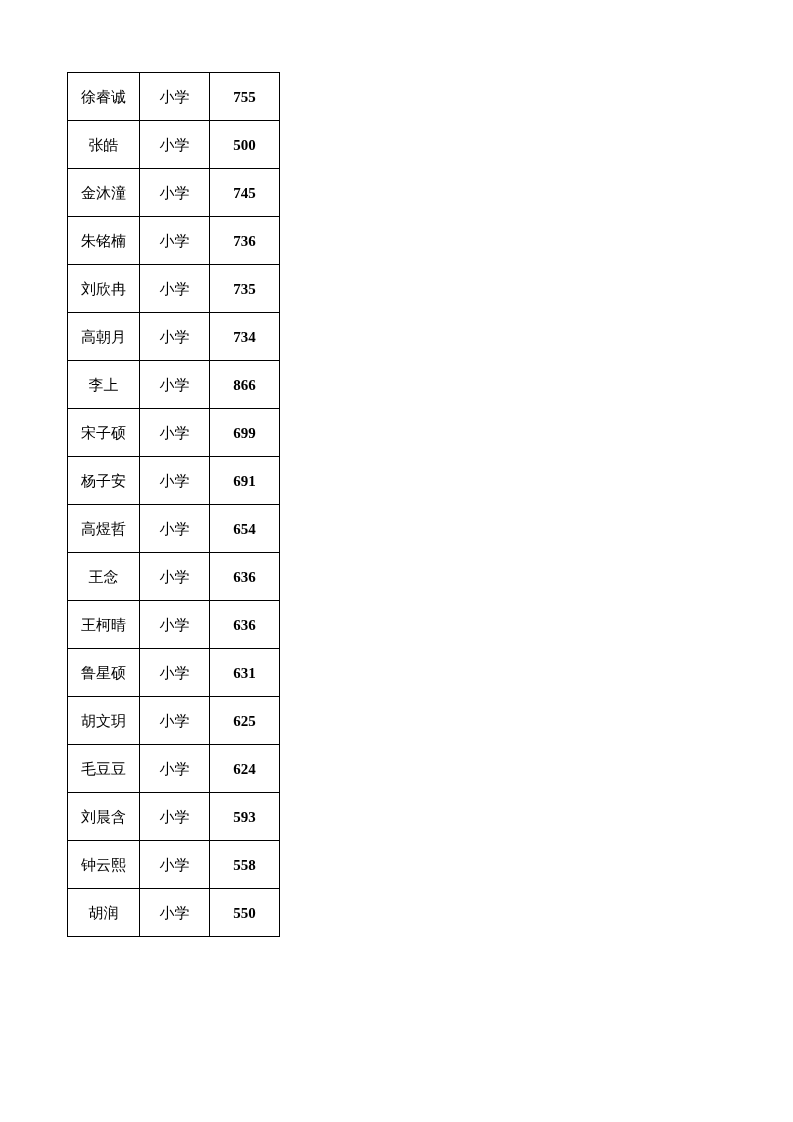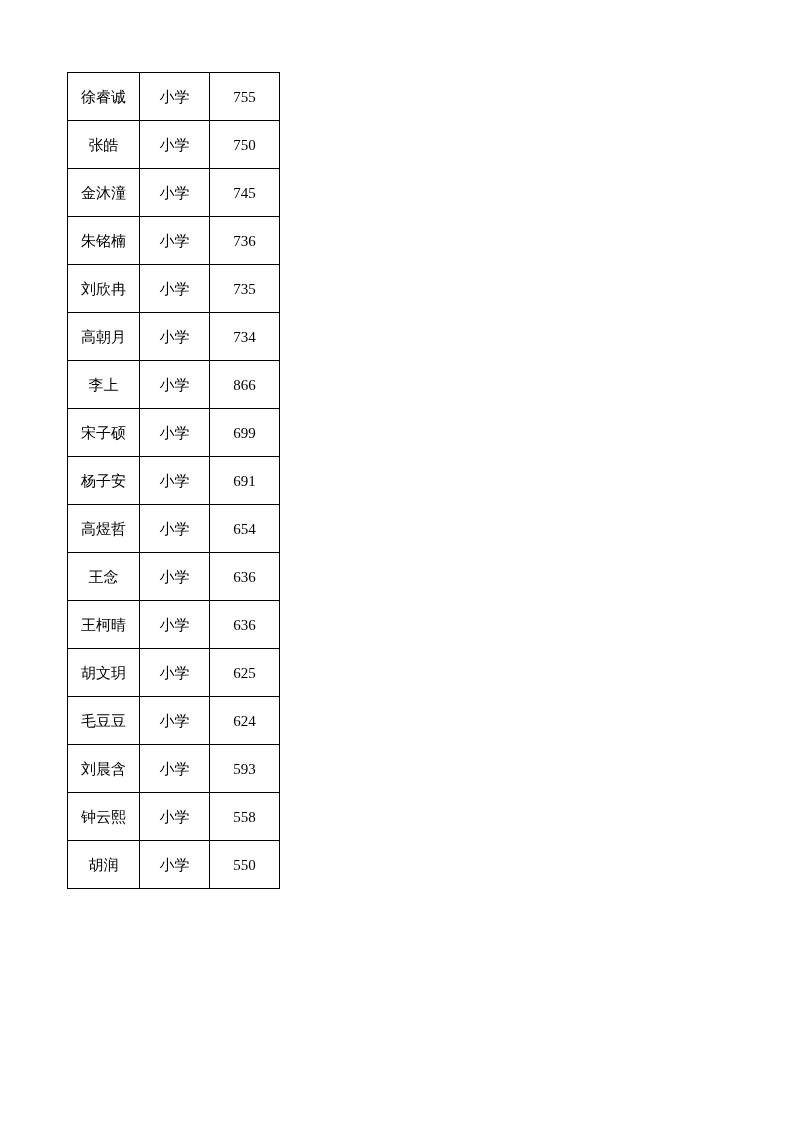--- a/index.html
+++ b/index.html
@@ -38,38 +38,38 @@
     vertical-align: middle;
     height: 47px;
     font-size: 15px;
     font-family: "Liberation Serif", "DejaVu Serif", serif;
     padding: 0 2px;
     line-height: 1.2;
     white-space: nowrap;
   }
   td.col-name { width: 67px; }
   td.col-level { width: 65px; }
-  td.col-score { width: 65px; }
+  td.col-score { width: 65px; font-weight: bold; }
 </style>
 </head>
 <body>
 
 <div class="page">
   <div class="table-wrap">
     <table class="score-table">
       <tbody>
           <tr>
             <td class="col-name">徐睿诚</td>
             <td class="col-level">小学</td>
             <td class="col-score">755</td>
           </tr>
           <tr>
             <td class="col-name">张皓</td>
             <td class="col-level">小学</td>
-            <td class="col-score">750</td>
+            <td class="col-score">500</td>
           </tr>
           <tr>
             <td class="col-name">金沐潼</td>
             <td class="col-level">小学</td>
             <td class="col-score">745</td>
           </tr>
           <tr>
             <td class="col-name">朱铭楠</td>
             <td class="col-level">小学</td>
             <td class="col-score">736</td>
@@ -108,20 +108,25 @@
             <td class="col-name">王念</td>
             <td class="col-level">小学</td>
             <td class="col-score">636</td>
           </tr>
           <tr>
             <td class="col-name">王柯晴</td>
             <td class="col-level">小学</td>
             <td class="col-score">636</td>
           </tr>
           <tr>
+            <td class="col-name">鲁星硕</td>
+            <td class="col-level">小学</td>
+            <td class="col-score">631</td>
+          </tr>
+          <tr>
             <td class="col-name">胡文玥</td>
             <td class="col-level">小学</td>
             <td class="col-score">625</td>
           </tr>
           <tr>
             <td class="col-name">毛豆豆</td>
             <td class="col-level">小学</td>
             <td class="col-score">624</td>
           </tr>
           <tr>

